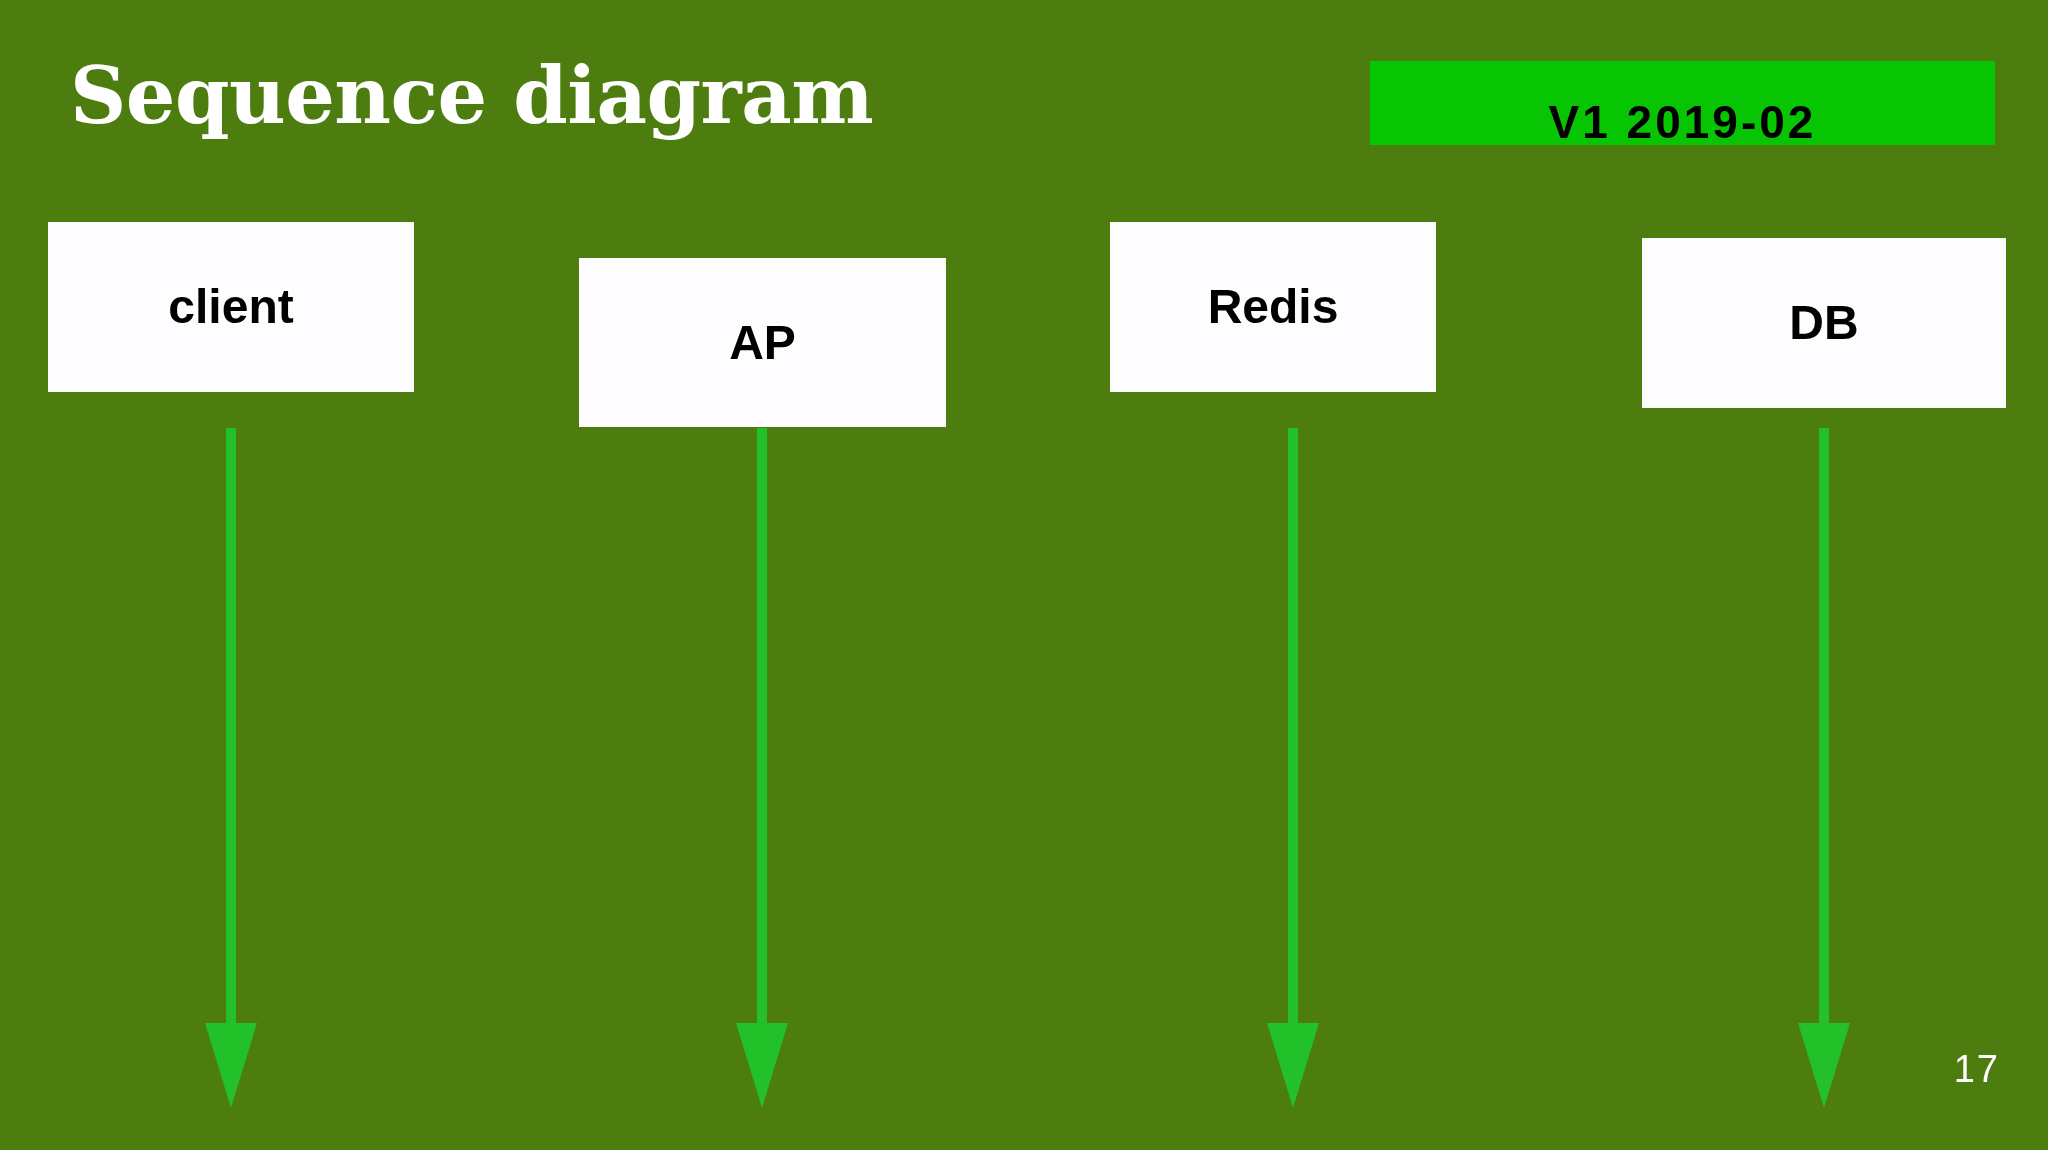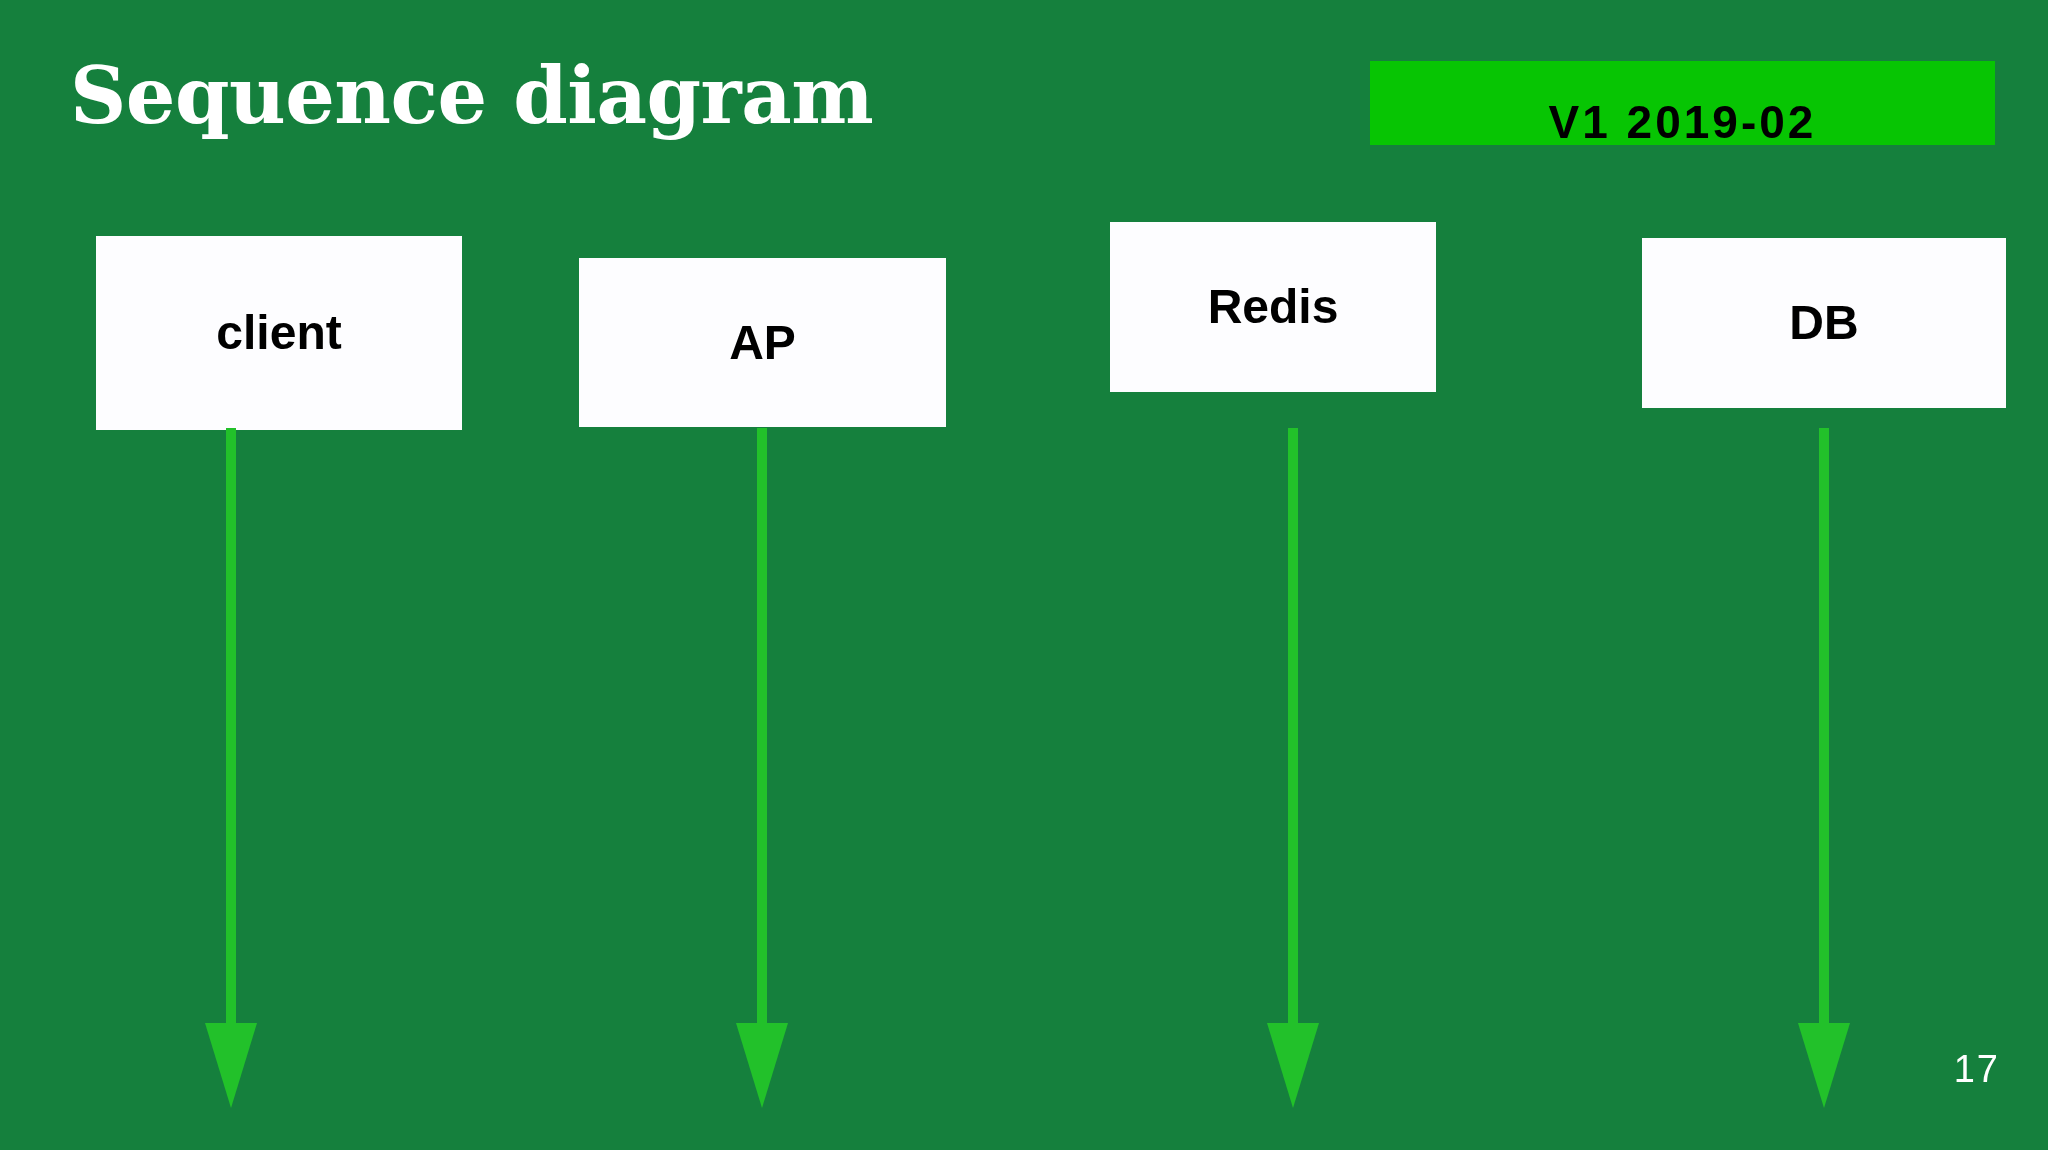--- a/index.html
+++ b/index.html
@@ -105,30 +105,30 @@
     font-family: Liberation Sans, sans-serif;
     font-size: 38px;
     line-height: 38px;
     color: #ffffff;
     letter-spacing: 2px;
   }
 </style>
 </head>
 <body>
 
-<div id="slide" style="background: #15803d;">
+<div id="slide" style="background: #4d7c0f;">
 
   <div id="slide-title">Sequence diagram</div>
 
   <div id="version-badge" style="background: rgb(7, 197, 3);">
     <span id="version-badge-label" style="color: rgb(0, 0, 0);">V1 2019-02</span>
   </div>
 
   <div id="participants">
-      <div class="participant-box" style="left: 48px; width: 366px; top: 236px; height: 194px; background: rgb(253, 253, 255); margin-left: 48px;">
+      <div class="participant-box" style="left: 48px; width: 366px; top: 222px; height: 170px; background: rgb(253, 253, 255);">
         <span class="participant-label" style="color: rgb(0, 0, 0);">client</span>
       </div>
       <div class="participant-box" style="left: 579px; width: 367px; top: 222px; height: 169px; background: rgb(253, 253, 255); margin-top: 36px;">
         <span class="participant-label" style="color: rgb(0, 0, 0);">AP</span>
       </div>
       <div class="participant-box" style="left: 1110px; width: 326px; top: 222px; height: 170px; background: rgb(253, 253, 255);">
         <span class="participant-label" style="color: rgb(0, 0, 0);">Redis</span>
       </div>
       <div class="participant-box" style="left: 1642px; width: 364px; top: 222px; height: 170px; background: rgb(253, 253, 255); margin-top: 16px;">
         <span class="participant-label" style="color: rgb(0, 0, 0);">DB</span>

